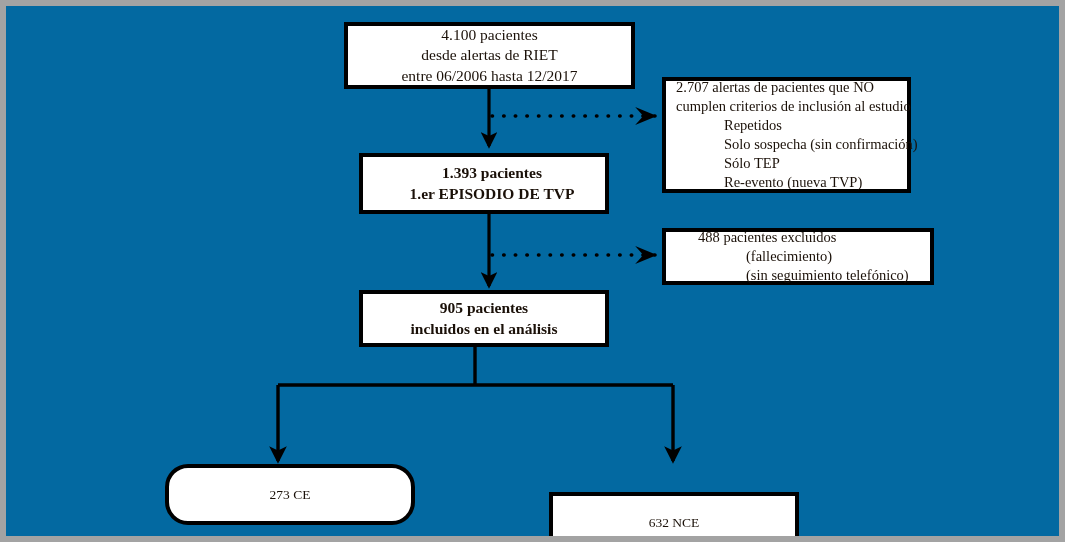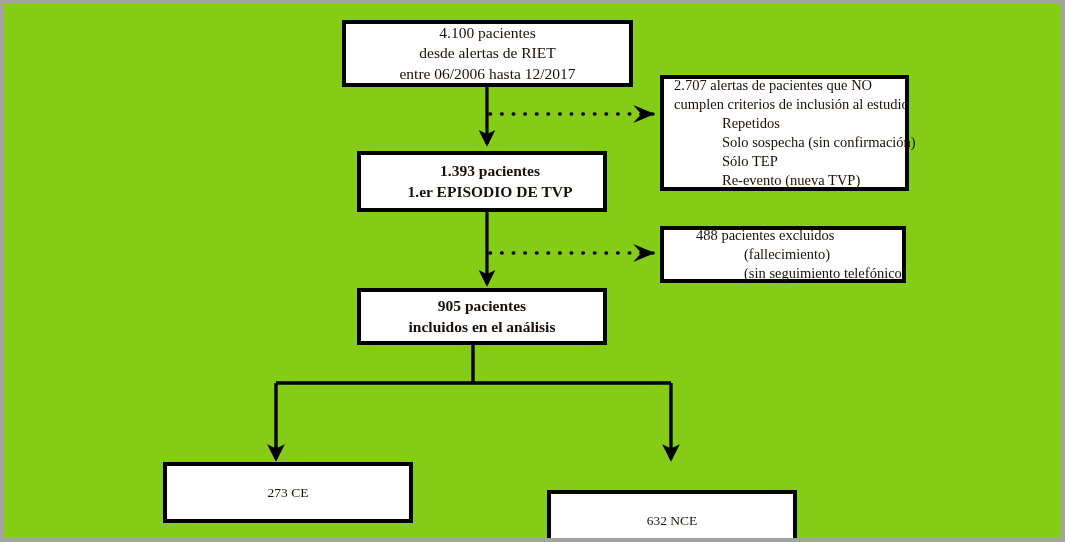--- a/index.html
+++ b/index.html
@@ -7,23 +7,23 @@
     padding: 0;
     background: #ffffff;
   }
   body {
     font-family: "Liberation Serif", "DejaVu Serif", serif;
   }
   #canvas {
     position: relative;
     width: 1065px;
     height: 542px;
-    background: #84cc16;
+    background: #0369a1;
     box-sizing: border-box;
-    border: 4px solid #a3a3a3;
+    border: 6px solid #a3a3a3;
     overflow: hidden;
   }
   #flow-svg {
     position: absolute;
     left: 0;
     top: 0;
     width: 1065px;
     height: 542px;
     display: block;
   }
@@ -100,32 +100,32 @@
     <span class="line fs14 indent">Solo sospecha (sin confirmación)</span>
     <span class="line fs14 indent">Sólo TEP</span>
     <span class="line fs14 indent">Re-evento (nueva TVP)</span>
   </div>
 
   <div class="node center bold" style="left:353px; top:147px; width:250px; height:61px;padding-left:16px;">
     <span class="line fs15">1.393 pacientes</span>
     <span class="line fs15">1.er EPISODIO DE TVP</span>
   </div>
 
-  <div class="node leftal" style="left:656px; top:222px; width:246px; height:57px;padding-left:32px;">
+  <div class="node leftal" style="left:656px; top:222px; width:272px; height:57px;padding-left:32px;">
     <span class="line fs14">488 pacientes excluidos</span>
     <span class="line fs14 indent">(fallecimiento)</span>
     <span class="line fs14 indent">(sin seguimiento telefónico)</span>
   </div>
 
   <div class="node center bold" style="left:353px; top:284px; width:250px; height:57px;">
     <span class="line fs15">905 pacientes</span>
     <span class="line fs15">incluidos en el análisis</span>
   </div>
 
-  <div class="node center" style="left:159px; top:458px; width:250px; height:61px;">
+  <div class="node center" style="left:159px; top:458px; width:250px; height:61px;border-radius:23px;">
     <span class="line fs13">273 CE</span>
   </div>
 
   <div class="node center" style="left:543px; top:458px; width:250px; height:61px;margin-top:28px;">
     <span class="line fs13">632 NCE</span>
   </div>
 
 </div>
 
 </body></html>

